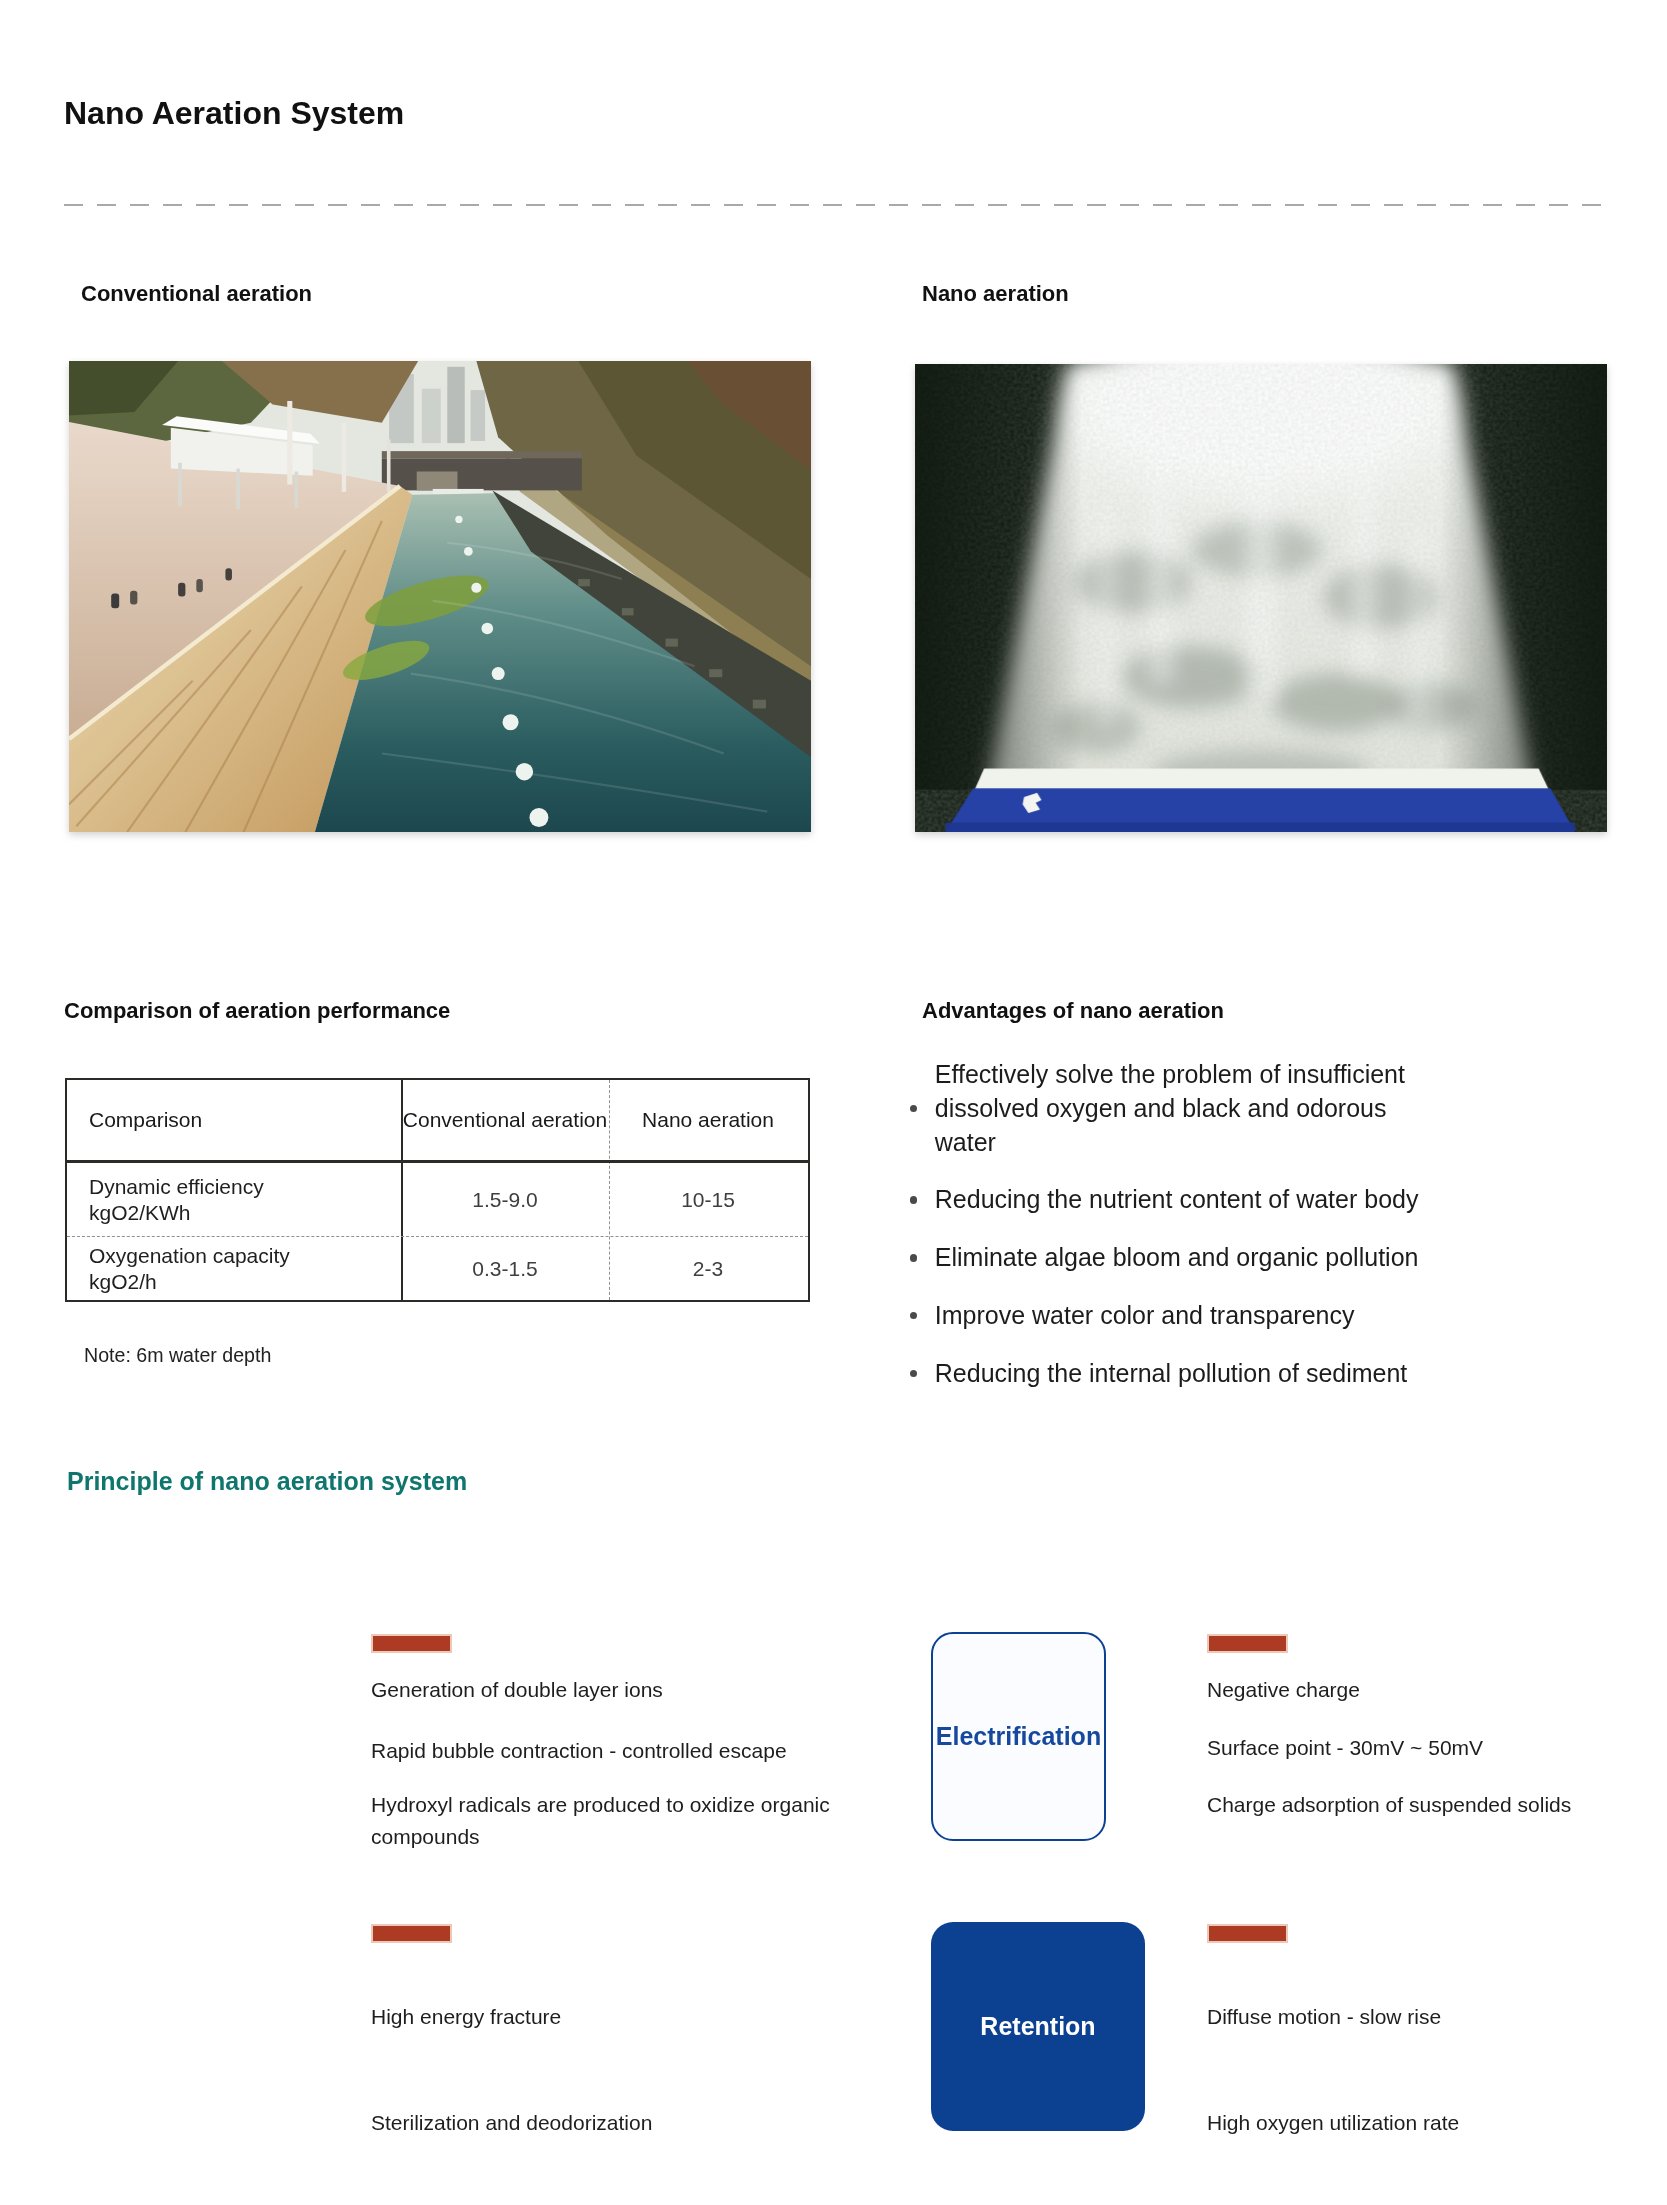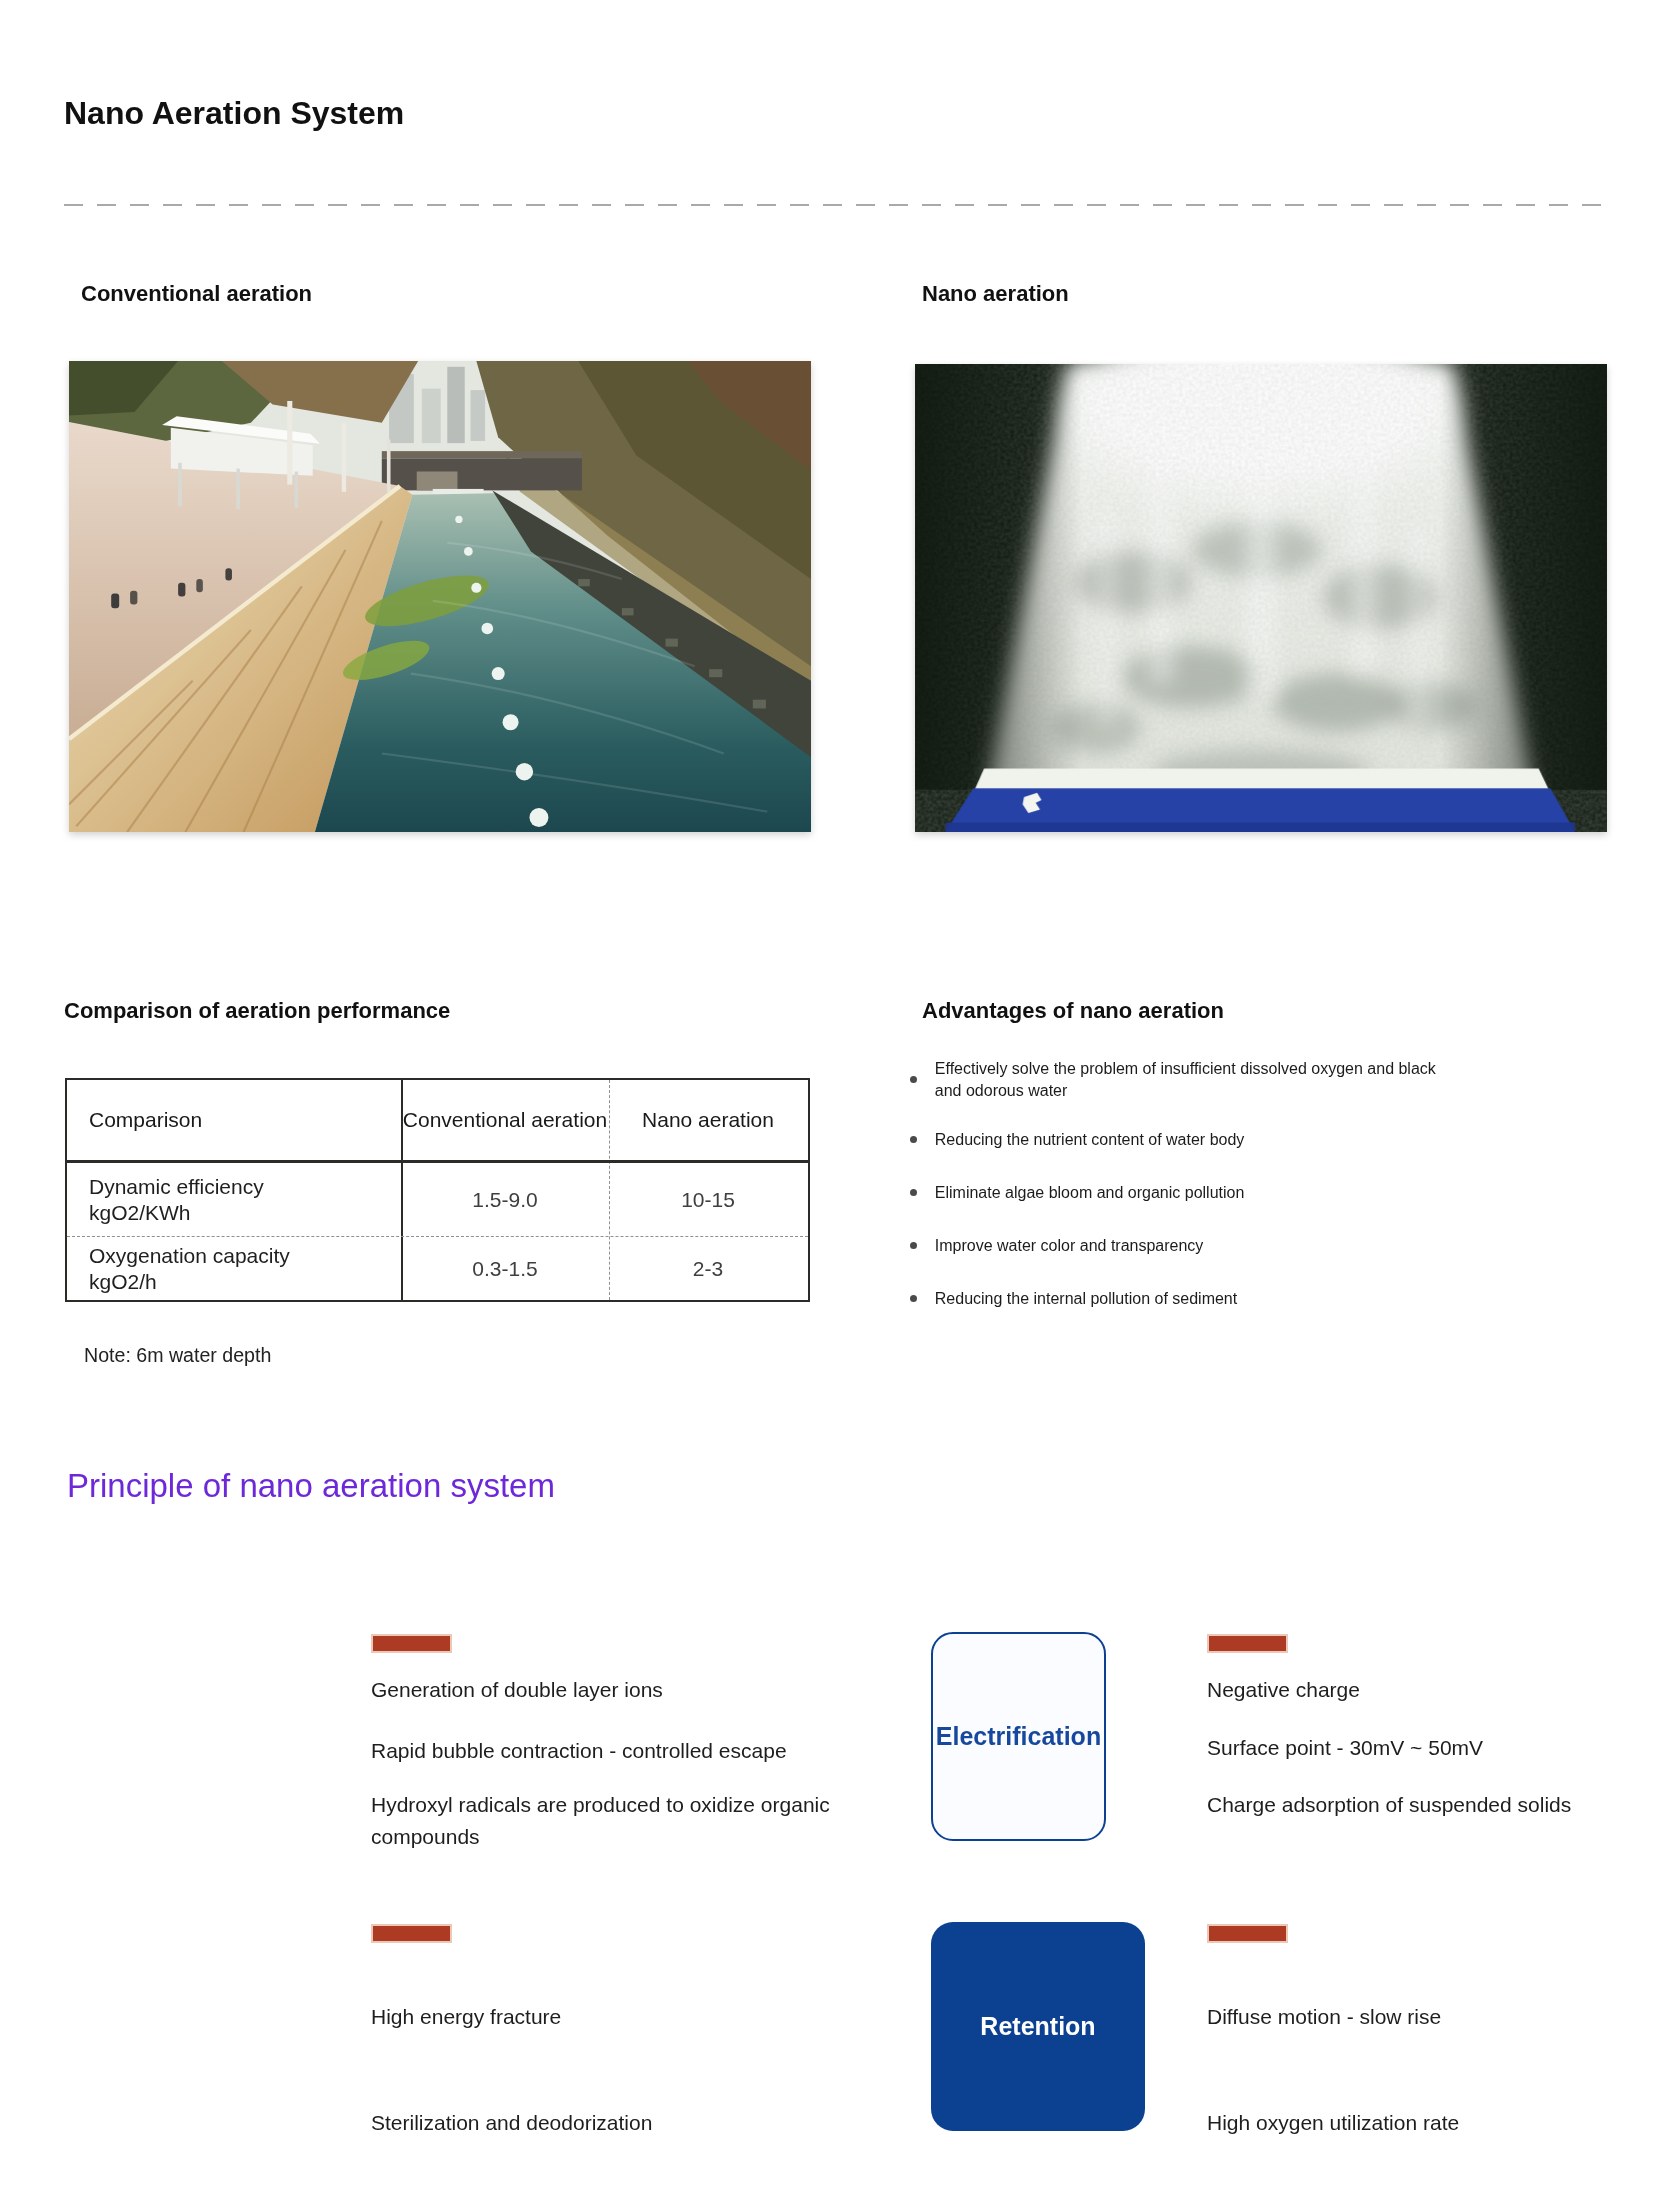--- a/index.html
+++ b/index.html
@@ -3,21 +3,21 @@
 <meta charset="utf-8">
 <style>
   html,body{margin:0;padding:0;background:#ffffff;}
   .page{
     position:relative;width:1668px;height:2205px;background:#ffffff;
     font-family:"Liberation Sans",sans-serif;color:#1a1a1a;overflow:hidden;border-radius:12px;
   }
   .abs{position:absolute;}
   .h-title{font-size:32px;font-weight:700;color:#111;}
   .h-section{font-size:22px;font-weight:700;color:#111;}
-  .h-big{font-size:33px;font-weight:400;color:#6d28d9;}
+  .h-big{font-size:25px;font-weight:700;color:#0f766e;}
   .sep-dashed{
     height:2.2px;
     background:repeating-linear-gradient(90deg,var(--dash-gray,#a9a9a9) 0 19px,transparent 19px 33px);
   }
   .photo{box-shadow:0 2.9px 7.3px rgba(0,0,0,0.18);display:block;}
   .photo svg{display:block;}
 
   
   .cmp-table{border:2.2px solid var(--table-line,#2b2b28);box-sizing:border-box;background:#fff;}
   .cmp-cell{position:absolute;display:flex;align-items:center;font-size:21px;line-height:1.2;}
@@ -29,21 +29,21 @@
   .tline-v{position:absolute;top:0;bottom:0;width:1.5px;background:var(--table-line,#2b2b28);}
   .tline-vdash{position:absolute;top:0;bottom:0;width:0;border-left:1.5px dashed #909090;}
   .tline-h{position:absolute;left:0;right:0;height:2.9px;background:var(--table-line,#2b2b28);}
   .tline-hdash{position:absolute;left:0;right:0;height:0;border-top:1.5px dashed #909090;}
   .note-text{font-size:19.6px;color:#222;}
 
   
   .adv-list{width:734px;}
   .adv-item{display:flex;align-items:center;min-height:29px;margin-bottom:24px;}
   .adv-item .dot{flex:0 0 auto;width:7.3px;height:7.3px;border-radius:50%;background:#4a4a4a;margin-right:17.5px;}
-  .adv-item .txt{font-size:16px;line-height:1.35;color:#1c1c1c;}
+  .adv-item .txt{font-size:25px;line-height:1.35;color:#1c1c1c;}
   .adv-item.wrap2 .txt{max-width:509px;}
 
   
   .pcard{
     box-sizing:border-box;border-radius:22px;display:flex;align-items:center;justify-content:center;
     text-align:center;font-size:25px;font-weight:700;line-height:1.3;padding:0 13px;
   }
   .pcard.filled{background:var(--accent-blue,#0c4192);color:#ffffff;}
   .pcard.outlined{background:#fafcff;border:2.9px solid var(--accent-blue,#0c4192);color:var(--card-text-blue,#16499e);}
   .red-dash{

